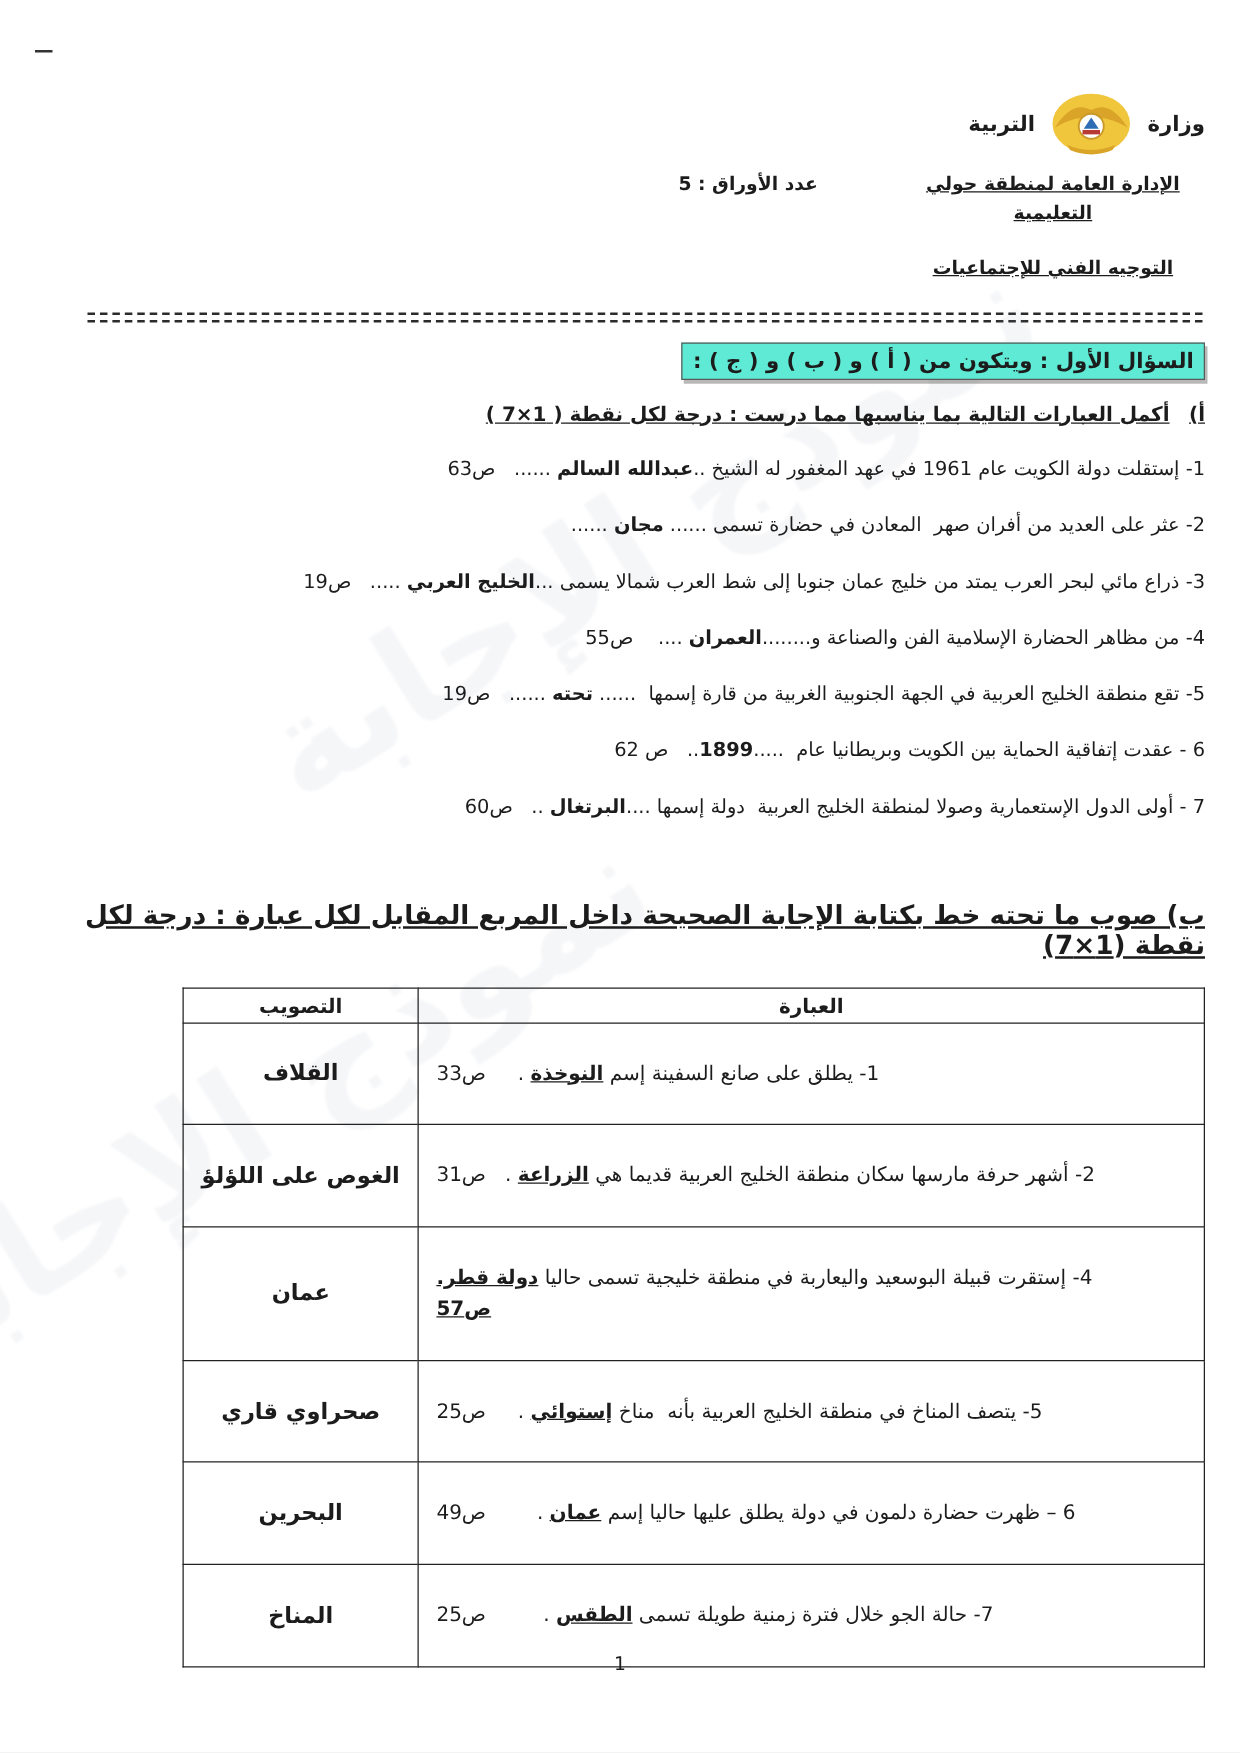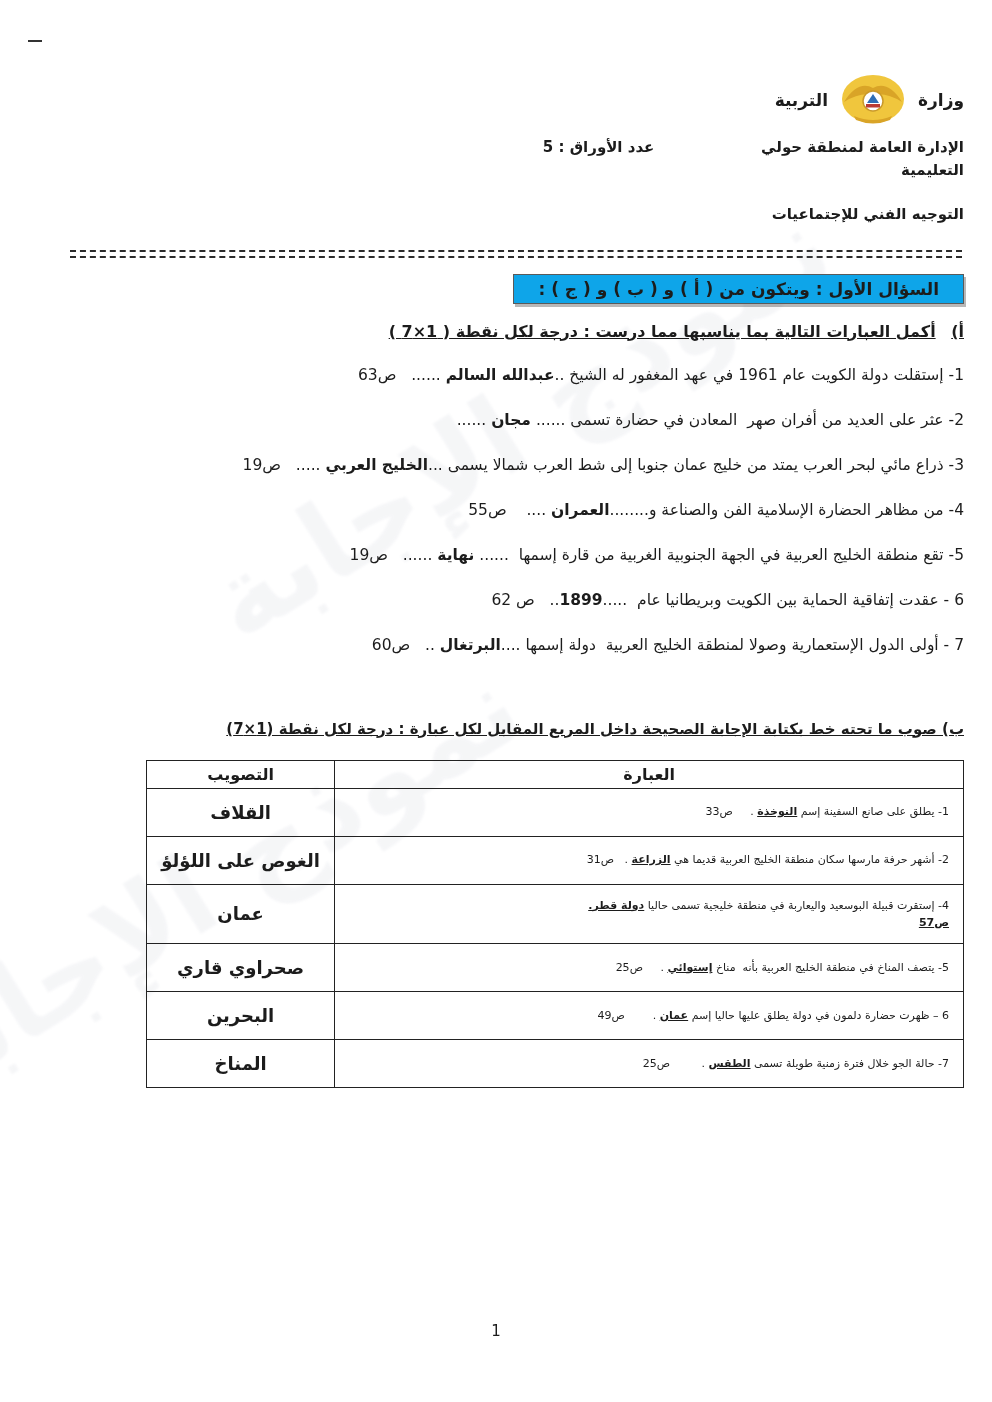--- a/index.html
+++ b/index.html
@@ -34,79 +34,79 @@
 
   .ministry-row {
     display:flex; align-items:center; gap:12px;
     justify-content:flex-start;
     padding-top:72px;
     font-weight:bold; font-size:17px;
   }
   .logo-box { width:66px; height:56px; display:inline-block; }
 
   .header-grid { display:flex; margin-top:8px; font-weight:bold; font-size:15px; position:relative; z-index:1; }
-  .hcol.right  { width:26%; text-align:right; }
+  .hcol.right  { width:26%; text-align:center;text-decoration:underline; }
   .hcol.center { width:55%; text-align:center; }
   .hcol.left   { width:19%; text-align:left; direction:ltr; }
   .hline { margin-bottom:22px; line-height:1.5; }
 
   .divider {
     margin:2px 2px 0 42px;
     height:4px;
     border-top:2px dashed #2b2b2b;
     border-bottom:2px dashed #2b2b2b;
   }
 
   .q1-wrap { margin-top:16px; text-align:right; position:relative; z-index:1; }
   .q1-heading {
     display:inline-block;
-    background:#0ea5e9;
+    background:#5eead4;
     border:1px solid #5a5a5a;
     box-shadow:2px 3px 0 rgba(0,0,0,0.28);
-    padding:4px 24px;
+    padding:4px 8px;
     font-size:17px; font-weight:bold;
   }
 
   .part-a-heading { margin-top:18px; font-size:16px; font-weight:bold; position:relative; z-index:1;text-align:right; }
   .part-a-heading .ul { text-decoration:underline; }
   .pa-label { margin-left:10px; }
 
   .items { margin-top:12px; position:relative; z-index:1; }
   .item {
     font-size:15.5px;
     line-height:45px;
     text-align:right;
     white-space:pre-wrap;
   }
   .item .ans { font-weight:bold; }
 
   .part-b-heading {
     margin-top:52px;
-    font-size:15px; font-weight:bold;
+    font-size:21px; font-weight:bold;
     text-decoration:underline;
     position:relative; z-index:1;
   }
 
   table.correction-table {
     margin-top:22px;
     border-collapse:collapse;
     width:818px;
     position:relative; z-index:1;
     background:transparent;
   }
   .correction-table th, .correction-table td { border:1px solid #222;margin-left:16px; }
   .correction-table th {
     font-weight:bold; font-size:16px; text-align:center; padding:4px;
   }
   .col-statement { width:636px; }
   .col-correction { width:182px; }
   td.statement {
-    padding:12px 14px;
-    text-align:right;
-    font-size:11px;
+    padding:28px 14px;
+    text-align:left;
+    font-size:16px;
     white-space:pre-wrap;
     line-height:1.55;
   }
   td.correction {
     text-align:center;
     font-weight:bold;
     font-size:18px;
     padding:10px 8px;
     vertical-align:middle;
     line-height:1.5;
@@ -166,21 +166,21 @@
     <div class="part-a-heading">
       <span class="ul pa-label">أ)</span>
       <span class="ul">أكمل العبارات التالية بما يناسبها مما درست :  درجة لكل نقطة ( 1×7 )</span>
     </div>
 
     <div class="items">
       <div class="item"><span>1- إستقلت دولة الكويت عام 1961 في عهد المغفور له الشيخ ..</span><span class="ans">عبدالله السالم</span><span> ......   ص63</span></div>
       <div class="item"><span>2- عثر على العديد من أفران صهر  المعادن في حضارة تسمى ...... </span><span class="ans">مجان</span><span> ......</span></div>
       <div class="item"><span>3- ذراع مائي لبحر العرب يمتد من خليج عمان جنوبا إلى شط العرب شمالا يسمى ...</span><span class="ans">الخليج العربي</span><span> .....   ص19</span></div>
       <div class="item"><span>4- من مظاهر الحضارة الإسلامية الفن والصناعة و........</span><span class="ans">العمران</span><span> ....    ص55</span></div>
-      <div class="item"><span>5- تقع منطقة الخليج العربية في الجهة الجنوبية الغربية من قارة إسمها  ...... </span><span class="ans">نهاية</span><span> ......   ص19</span></div>
+      <div class="item"><span>5- تقع منطقة الخليج العربية في الجهة الجنوبية الغربية من قارة إسمها  ...... </span><span class="ans">تحته</span><span> ......   ص19</span></div>
       <div class="item"><span>6 - عقدت إتفاقية الحماية بين الكويت وبريطانيا عام  .....</span><span class="ans">1899</span><span>..   ص 62</span></div>
       <div class="item"><span>7 - أولى الدول الإستعمارية وصولا لمنطقة الخليج العربية  دولة إسمها ....</span><span class="ans">البرتغال</span><span> ..   ص60</span></div>
     </div>
 
     <div class="part-b-heading">ب) صوب ما تحته خط بكتابة الإجابة الصحيحة داخل المربع المقابل لكل عبارة : درجة لكل نقطة (1×7)</div>
 
     <table class="correction-table">
       <thead>
         <tr>
           <th class="col-statement">العبارة</th>

